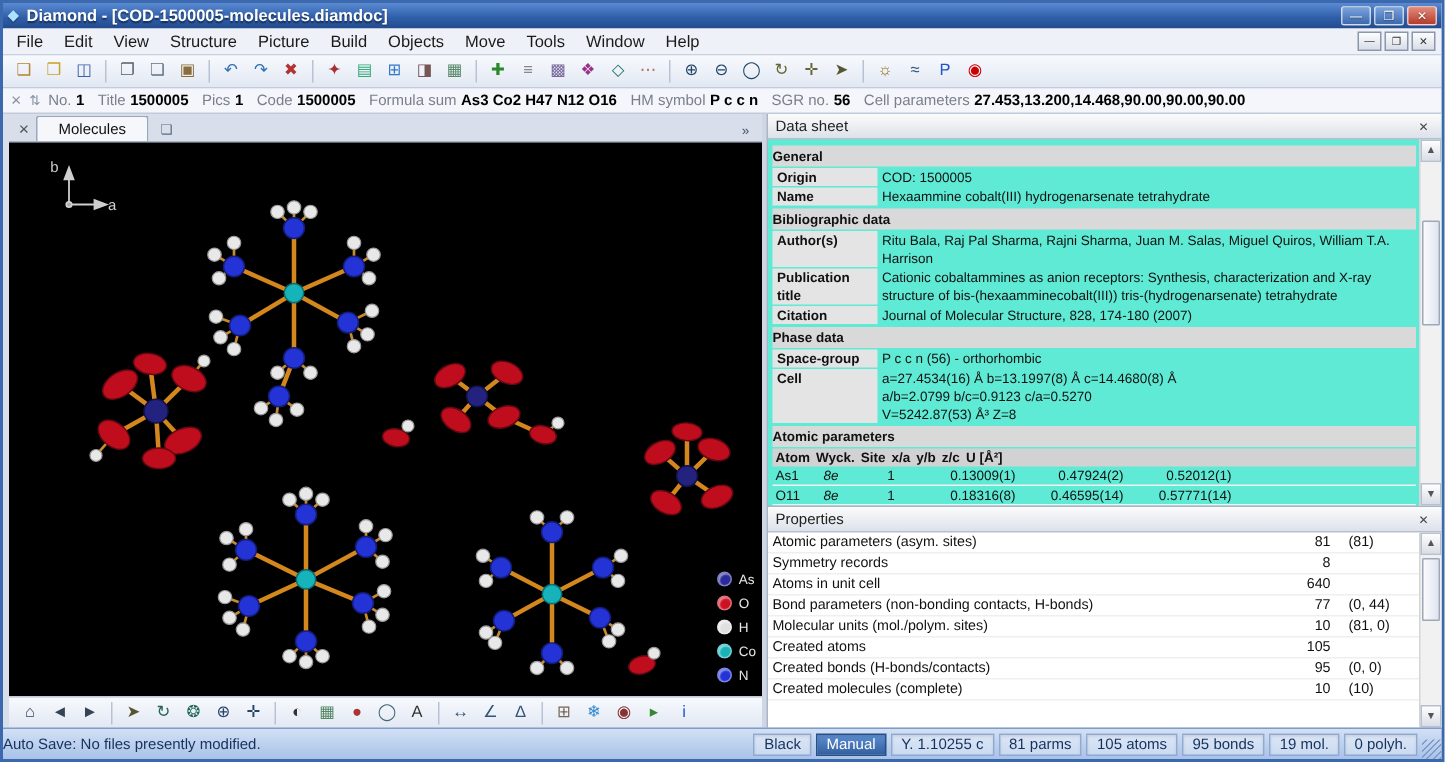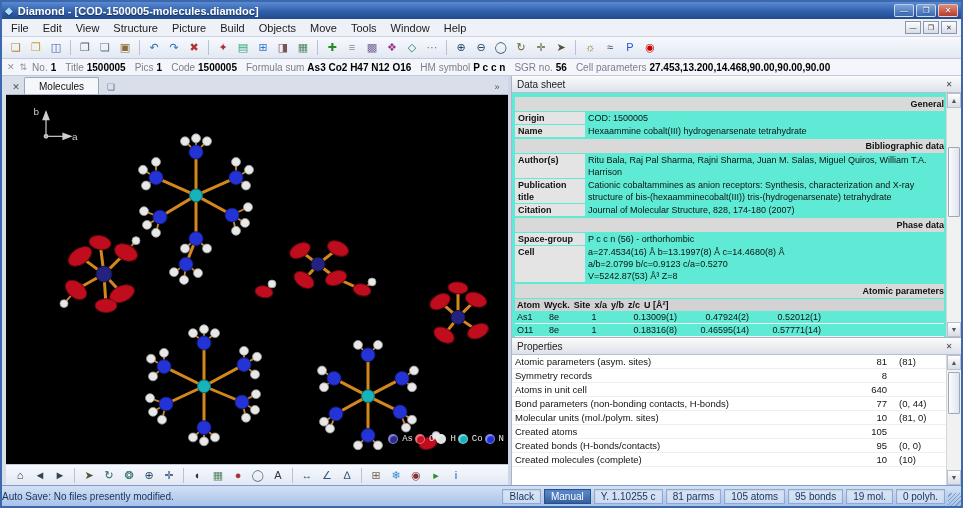--- a/index.html
+++ b/index.html
@@ -47,41 +47,41 @@
   
   .tabstrip { height:19px; flex-shrink:0; background:#d8deea; border-bottom:1px solid #aab4c6; display:flex; align-items:flex-end; padding:0 2px; font-size:10px; }
   .tab-close { width:16px; height:15px; display:flex; align-items:center; justify-content:center; color:#555; font-size:9px; }
   .tab { background:#f5f7fb; border:1px solid #9aa7bd; border-bottom:none; border-radius:2px 2px 0 0; padding:0 14px; display:flex; align-items:center; height:17px; color:#111; }
   .tab-new { width:18px; height:15px; display:flex; align-items:center; justify-content:center; color:#5a6b84; font-size:9px; margin-left:3px; }
   .tab-expand { margin-left:auto; width:18px; height:15px; display:flex; align-items:center; justify-content:center; color:#44506a; font-size:9px; }
 
   
   .canvas { flex:1; background:#000; position:relative; overflow:hidden; min-height:0; }
   .molsvg { position:absolute; inset:0; width:100%; height:100%; }
-  .legend { position:absolute; right:4px; bottom:18px; display:flex; flex-direction:row; gap:2px;font-family:Liberation Mono, monospace; }
+  .legend { position:absolute; right:4px; bottom:7px; display:flex; flex-direction:column; gap:2px; }
   .legend-item { display:flex; align-items:center; gap:4px; height:14px; }
   .legend-ball { width:10px; height:10px; border-radius:50%; border:1px solid rgba(255,255,255,.4); box-shadow:inset 1px 1px 1px rgba(255,255,255,.5); }
   .legend-label { color:#e8e8e8; font-size:9px; }
 
   
   .panel-header { height:17px; flex-shrink:0; background:linear-gradient(#fbfbfb,#dde1ea); border-bottom:1px solid #b7bfce; display:flex; align-items:center; padding:0 5px; font-size:10px; color:#222; }
   .panel-close { margin-left:auto; width:14px; height:12px; display:flex; align-items:center; justify-content:center; font-size:8px; color:#444; }
 
   .datasheet { height:262px; flex-shrink:0; display:flex; flex-direction:column; background:#5eead4; border-bottom:1px solid #aab4c6; }
   .ds-body { flex:1; display:flex; min-height:0; }
   .ds-content { flex:1; overflow:hidden; font-size:9px; line-height:12px; padding:2px 1px 0 2px; color:#111; }
-  .ds-section-header { background:#d9d9d9; text-align:right; font-weight:bold; padding:1px 0; margin:2px 1px 1px; }
+  .ds-section-header { background:#d9d9d9; text-align:left; font-weight:bold; padding:1px 0; margin:2px 1px 1px; }
   .ds-row { display:flex; margin:0 1px 1px; }
   .ds-label { width:70px; flex-shrink:0; background:#e4e4e4; font-weight:bold; padding:0 3px; }
   .ds-value { flex:1; padding:0 3px; white-space:pre-line; }
   .ds-thead, .ds-tr { display:flex; margin:0 1px; }
   .ds-thead { background:#d2d2d2; font-weight:bold; }
   .ds-tr { border-bottom:1px solid #f2f2f2; }
   .dc { padding:0 2px; }
-  .c-atom{width:32px;} .c-wyck{width:34px;} .c-site{width:26px; text-align:center;}
+  .c-atom{width:32px;} .c-wyck{width:34px;font-style:italic;} .c-site{width:26px; text-align:center;}
   .c-x,.c-y,.c-z{width:72px; text-align:right;} .c-u{flex:1; text-align:right;}
 
   .scrollbar { width:15px; flex-shrink:0; background:#f1f1f1; border-left:1px solid #d5d5d5; display:flex; flex-direction:column; }
   .scroll-btn { height:15px; flex-shrink:0; display:flex; align-items:center; justify-content:center; font-size:7px; color:#555; background:linear-gradient(#fefefe,#d9dde6); border:1px solid #b9c0cd; }
   .scroll-track { flex:1; position:relative; }
   .scroll-thumb { position:absolute; left:1px; right:1px; border:1px solid #9fa8b8; background:linear-gradient(90deg,#fafbfd,#dfe4ee); border-radius:1px; }
 
   .properties { flex:1; display:flex; flex-direction:column; background:#fff; min-height:0;justify-content:flex-end; }
   .prop-selector { height:18px; flex-shrink:0; margin:1px 2px; border:1px solid #93a6c4; background:#fff; display:flex; align-items:center; font-size:10px; padding-left:4px; color:#111; }
   .prop-selector-arrow { margin-left:auto; width:16px; align-self:stretch; background:linear-gradient(#f4f7fc,#d8e0ee); border-left:1px solid #93a6c4; display:flex; align-items:center; justify-content:center; font-size:7px; color:#345; }

